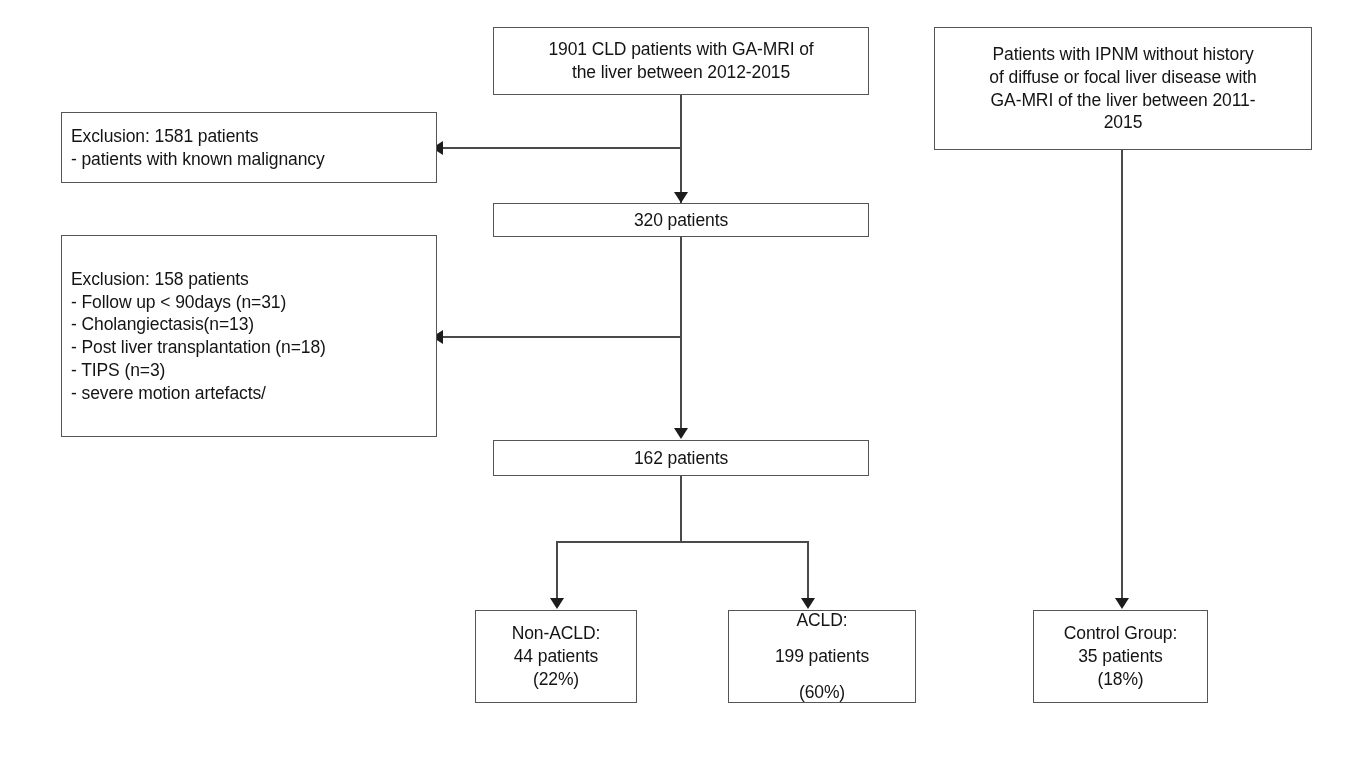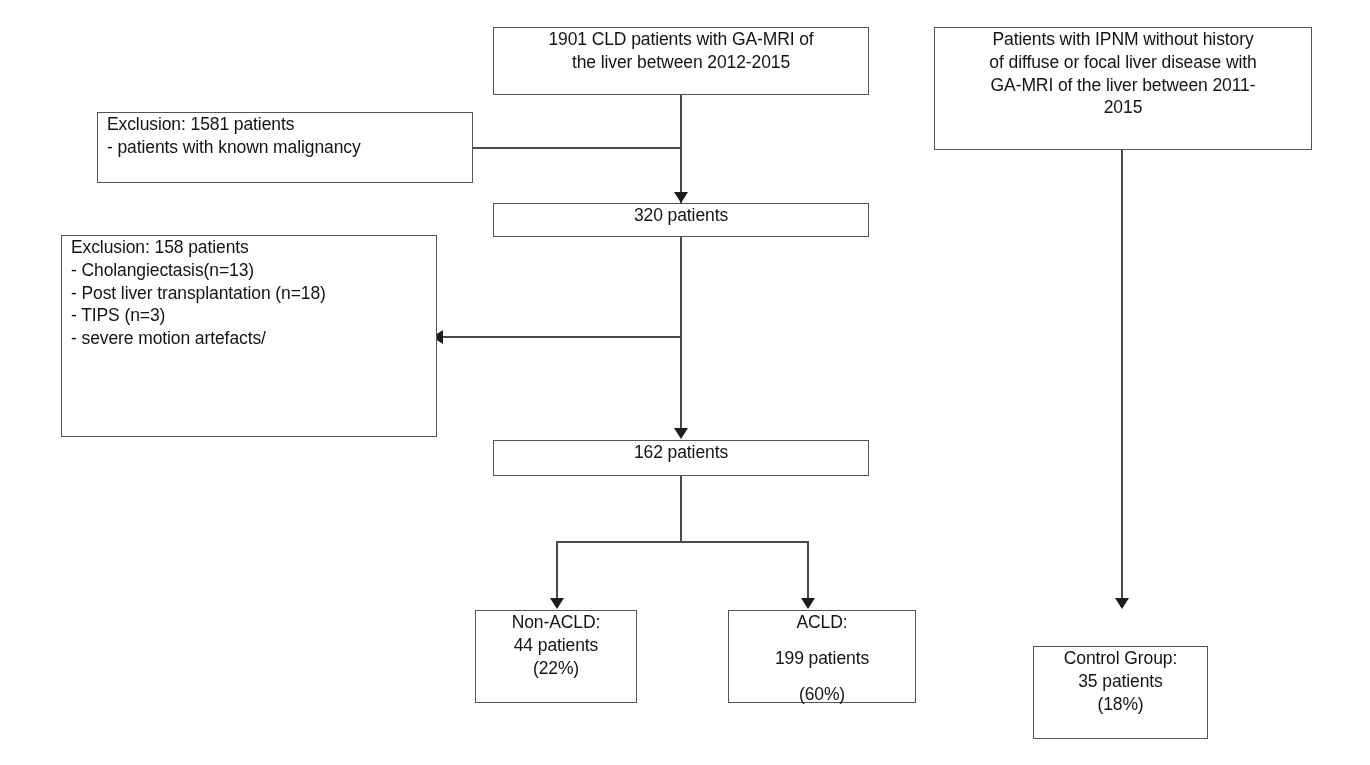--- a/index.html
+++ b/index.html
@@ -16,20 +16,21 @@
     color: #1a1a1a;
     overflow: hidden;
   }
   .node {
     position: absolute;
     box-sizing: border-box;
     border: 1.6px solid #555555;
     background: #ffffff;
     display: flex;
     flex-direction: column;
+    justify-content: center;
     font-size: 17.5px;
     line-height: 1.30;
     letter-spacing: -0.1px;
     color: #141414;
   }
   .node.center { align-items: center; text-align: center; }
   .node.left   { align-items: flex-start; text-align: left; padding-left: 9px; padding-right: 6px; }
   .node .ln { display: block; white-space: pre; }
 
   
@@ -87,31 +88,32 @@
     <span class="ln">the liver between 2012-2015</span>
   </div>
 
   <div class="node center" style="left:934px; top:27px; width:378px; height:123px;">
     <span class="ln">Patients with IPNM without history</span>
     <span class="ln">of diffuse or focal liver disease with</span>
     <span class="ln">GA-MRI of the liver between 2011-</span>
     <span class="ln">2015</span>
   </div>
 
-  <div class="node left" style="left:61px; top:112px; width:376px; height:71px;margin-left:36px;">
+  <div class="node left" style="left:61px; top:112px; width:376px; height:71px;">
     <span class="ln">Exclusion: 1581 patients</span>
     <span class="ln">- patients with known malignancy</span>
   </div>
 
   <div class="node center" style="left:493px; top:203px; width:376px; height:34px;">
     <span class="ln">320 patients</span>
   </div>
 
   <div class="node left" style="left:61px; top:235px; width:376px; height:202px;">
     <span class="ln">Exclusion: 158 patients</span>
+    <span class="ln">- Follow up &lt; 90days (n=31)</span>
     <span class="ln">- Cholangiectasis(n=13)</span>
     <span class="ln">- Post liver transplantation (n=18)</span>
     <span class="ln">- TIPS (n=3)</span>
     <span class="ln">- severe motion artefacts/</span>
   </div>
 
   <div class="node center" style="left:493px; top:440px; width:376px; height:36px;">
     <span class="ln">162 patients</span>
   </div>
 
@@ -120,19 +122,19 @@
     <span class="ln">44 patients</span>
     <span class="ln">(22%)</span>
   </div>
 
   <div class="node center" style="left:728px; top:610px; width:188px; height:93px;gap:13px;">
     <span class="ln">ACLD:</span>
     <span class="ln">199 patients</span>
     <span class="ln">(60%)</span>
   </div>
 
-  <div class="node center" style="left:1033px; top:610px; width:175px; height:93px;margin-top:36px;">
+  <div class="node center" style="left:1033px; top:610px; width:175px; height:93px;">
     <span class="ln">Control Group:</span>
     <span class="ln">35 patients</span>
     <span class="ln">(18%)</span>
   </div>
 
 </div>
 
 </body></html>

